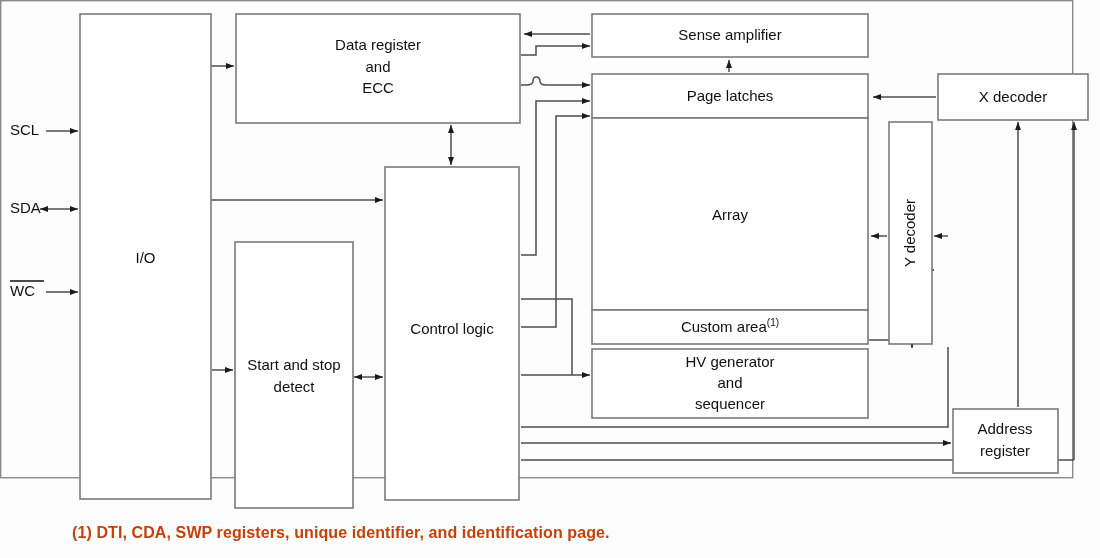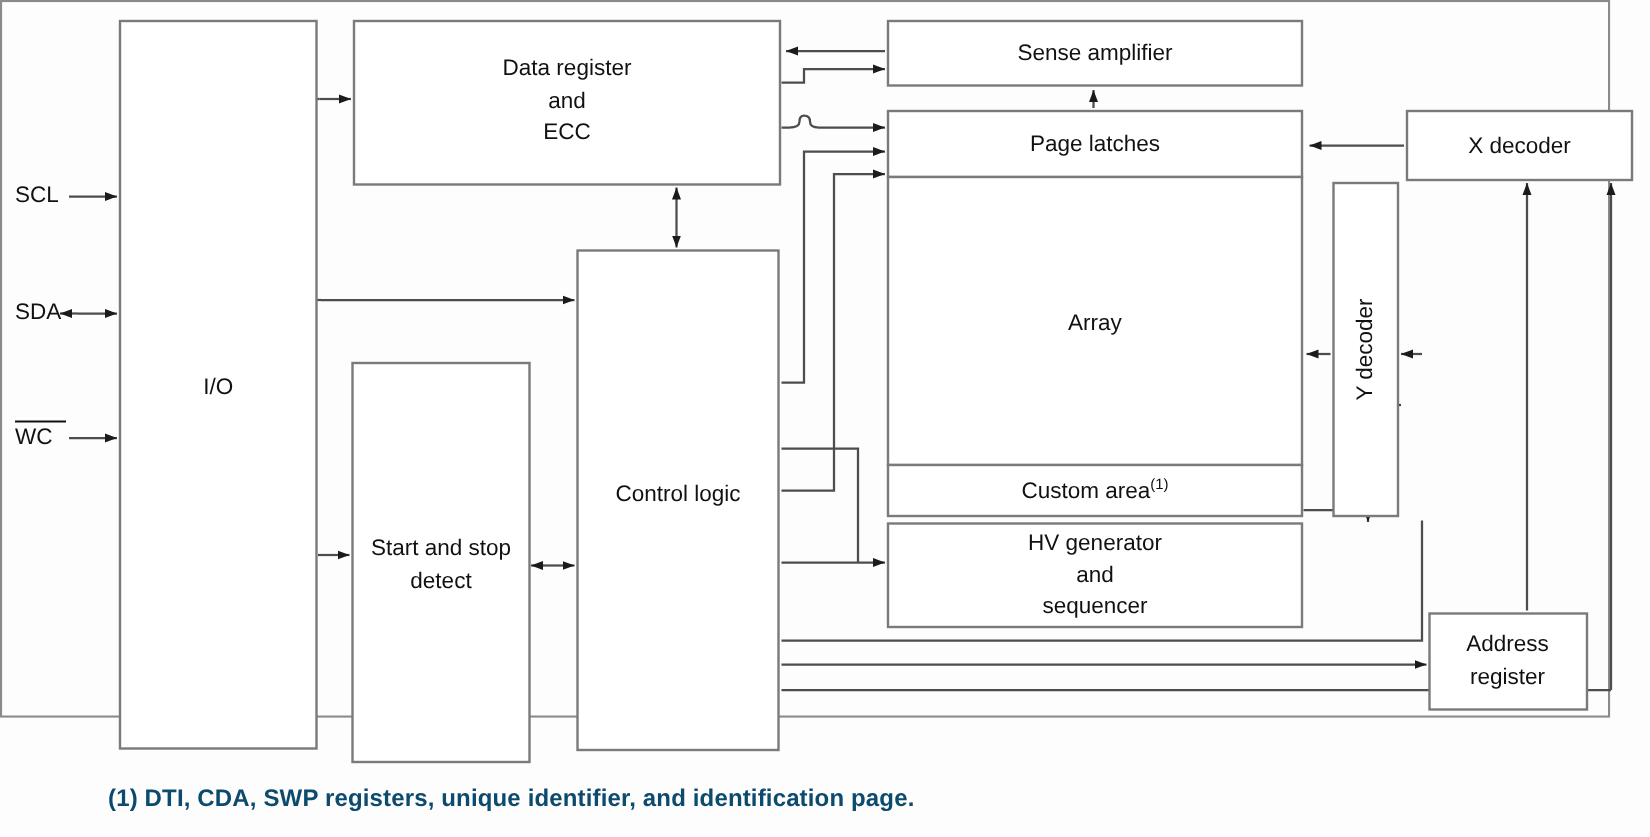--- a/index.html
+++ b/index.html
@@ -21,21 +21,21 @@
   }
   .sig{
     font-family:"Liberation Sans", sans-serif;
     font-size:15px;fill:#111111;
     text-anchor:start;dominant-baseline:middle;
   }
   .sup{font-size:10px;}
   .caption{
     position:absolute;left:72px;top:524px;
     font-family:"Liberation Sans", sans-serif;
-    font-size:16px;font-weight:bold;color:#0c4a6e;
+    font-size:16px;font-weight:bold;color:#c2410c;
     white-space:nowrap;letter-spacing:0.1px;
   }
 </style>
 </head>
 <body>
 
 <div id="stage">
 
   <svg id="diagram" viewBox="0 0 1100 558">
     <defs>

